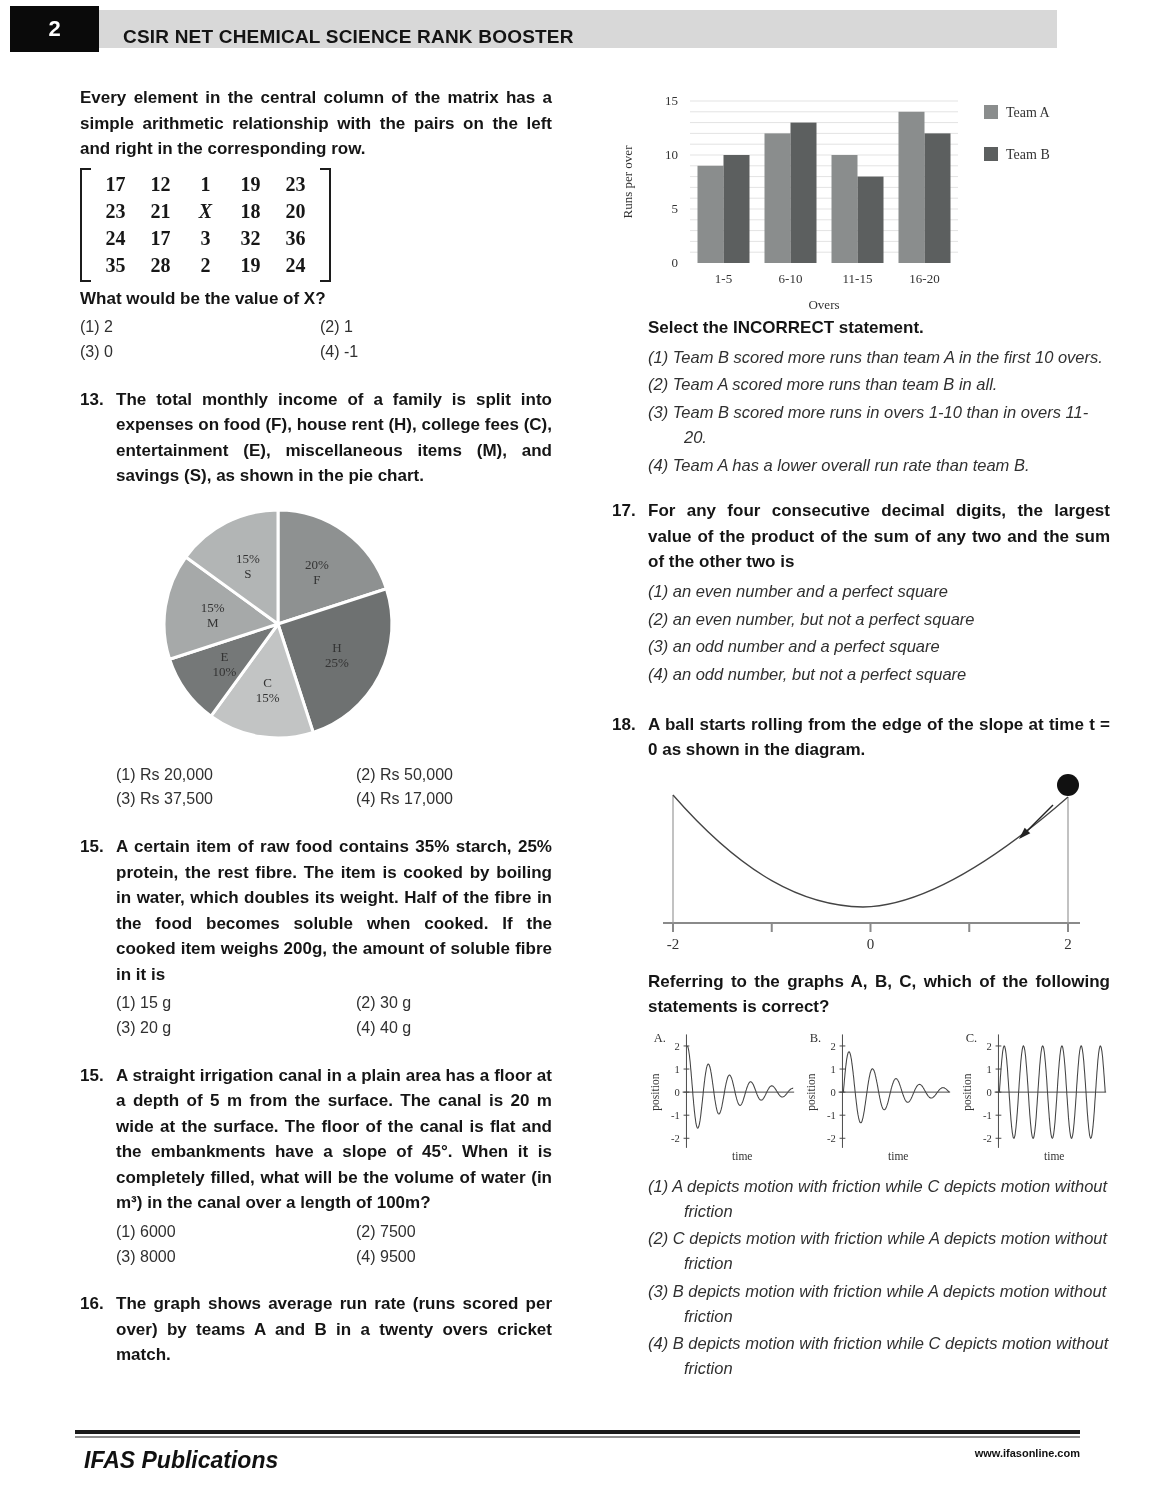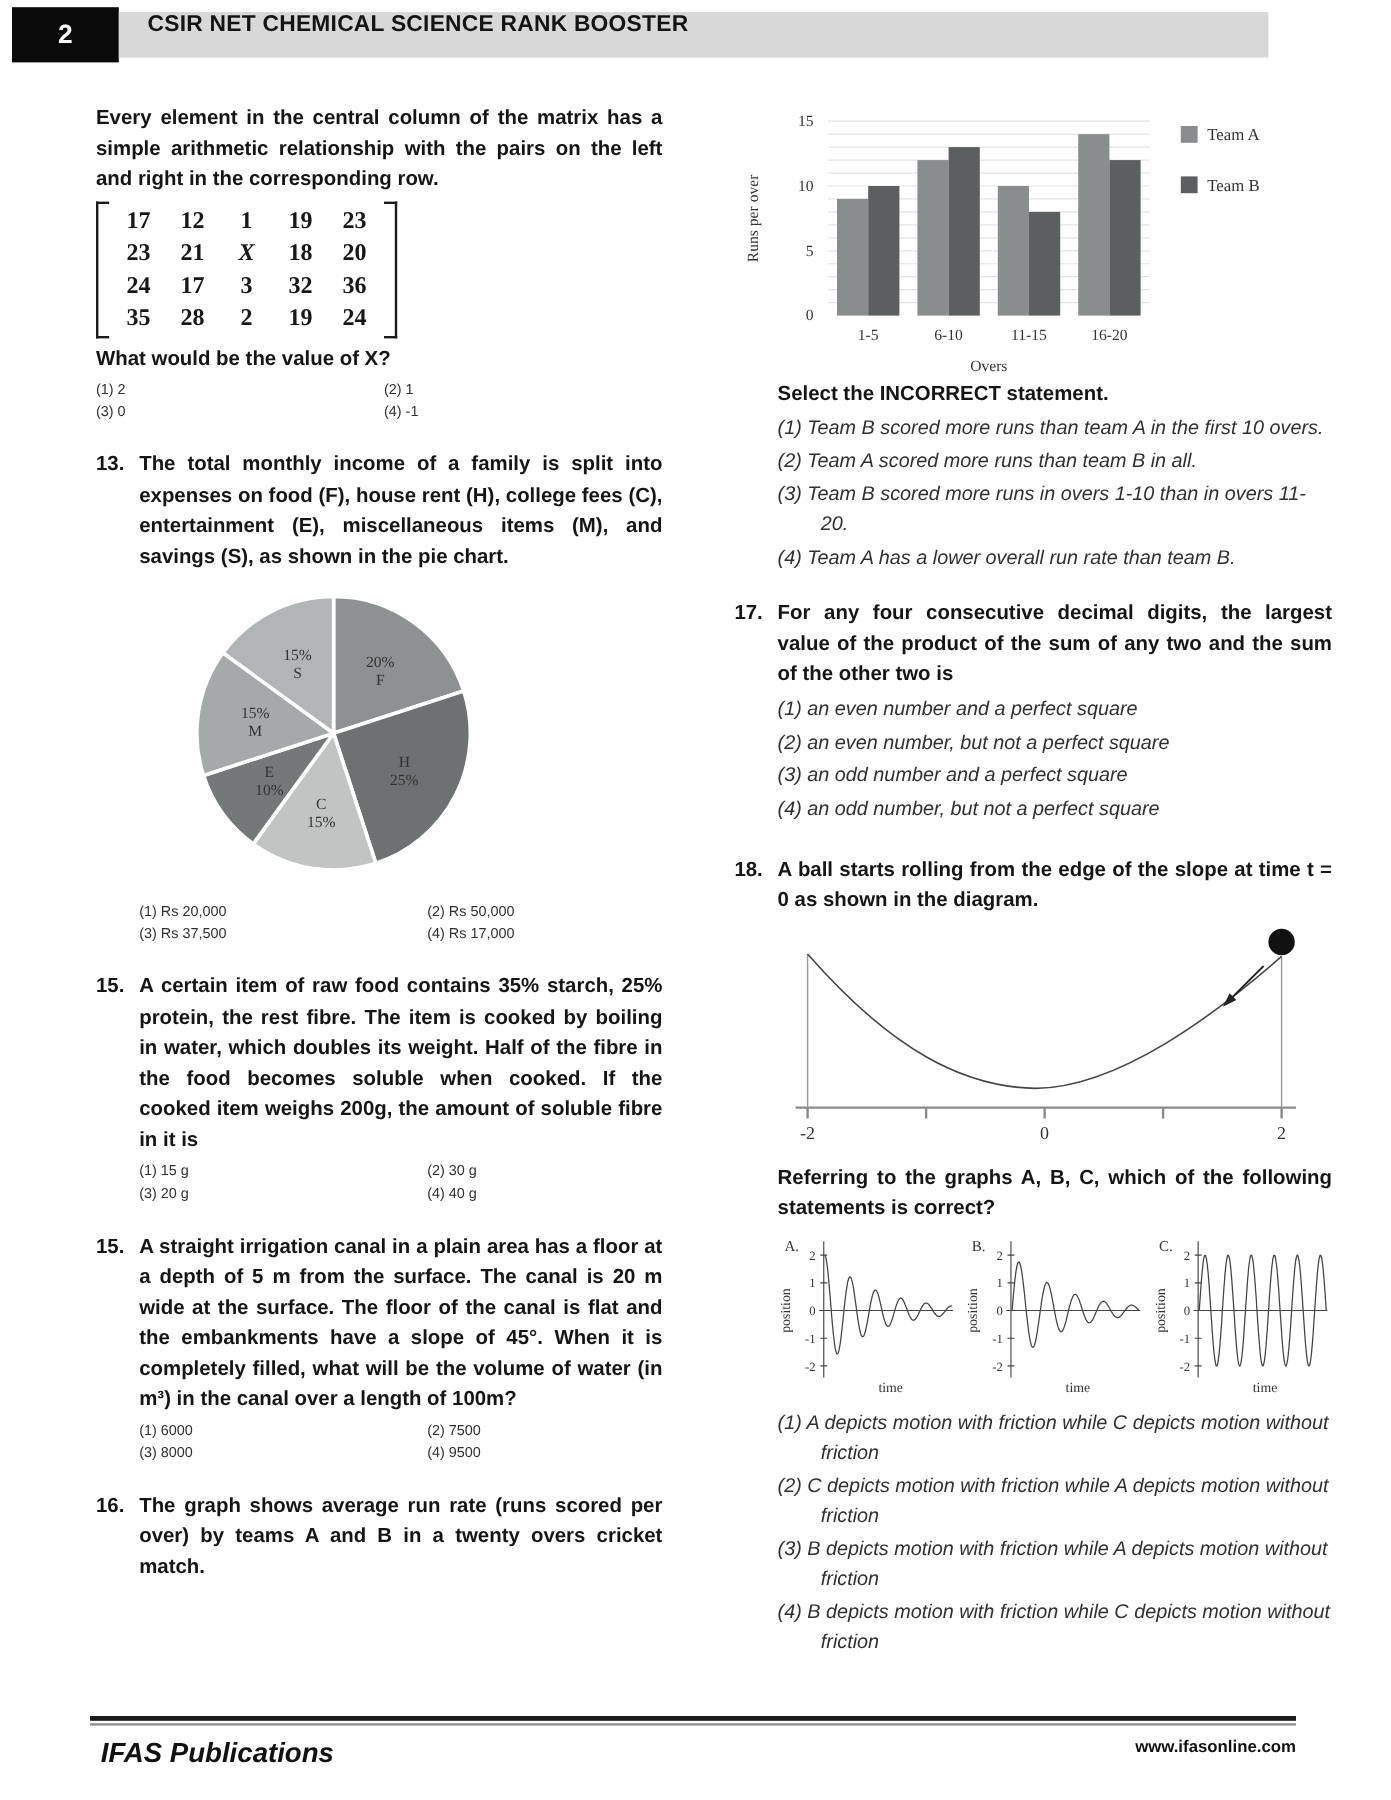--- a/index.html
+++ b/index.html
@@ -2,54 +2,54 @@
 <html><head>
 <meta charset="utf-8">
 <style>
   html,body{margin:0;padding:0;background:#ffffff;}
   .page{position:relative;width:1159px;height:1500px;background:#fff;overflow:hidden;
         font-family:"Liberation Sans","DejaVu Sans",sans-serif;color:#151515;}
   
   .hdr-num{position:absolute;left:10px;top:6px;width:89px;height:46px;background:#0a0a0a;
            color:#fff;font-weight:bold;font-size:22px;display:flex;align-items:center;justify-content:center;}
   .hdr-bar{position:absolute;left:99px;top:10px;width:958px;height:38px;background:#d8d8d8;
-           display:flex;align-items:flex-start;}
+           display:flex;align-items:flex-end;}
   .hdr-title{font-weight:bold;font-size:19px;color:#141414;padding-left:24px;letter-spacing:.2px;}
   
   .col{position:absolute;top:85px;}
   .col-left{left:80px;width:472px;}
   .col-right{left:612px;width:498px;top:75px;}
   
   .q{display:flex;margin-bottom:22px;}
   .qnum{width:36px;flex:none;font-weight:bold;font-size:17px;line-height:1.5;}
   .qbody{flex:1;min-width:0;}
   .qtext{margin:0 0 4px 0;font-weight:bold;font-size:17px;line-height:1.5;text-align:justify;}
   .ptext{margin:6px 0 4px 0;font-weight:bold;font-size:17px;line-height:1.5;text-align:justify;}
-  .opts2{display:grid;grid-template-columns:240px auto;font-size:12px;color:#303030;line-height:1.55;}
+  .opts2{display:grid;grid-template-columns:240px auto;font-size:16px;color:#303030;line-height:1.55;}
   .opts1{font-size:16.5px;color:#303030;line-height:1.5;font-style:italic;}
   .opt-hang{margin:0 0 3px 0;padding-left:36px;text-indent:-36px;}
   
   .matrix{position:relative;display:inline-block;padding:3px 13px;margin:2px 0 4px 0;}
   .matrix::before,.matrix::after{content:"";position:absolute;top:0;bottom:0;width:9px;}
   .matrix::before{left:0;border:2.5px solid #1c1c1c;border-right:none;}
   .matrix::after{right:0;border:2.5px solid #1c1c1c;border-left:none;}
   .mrow{display:grid;grid-template-columns:repeat(5,45px);}
   .mcell{font-family:"Liberation Serif","DejaVu Serif",serif;font-weight:bold;font-size:20px;
          line-height:27px;text-align:center;color:#171717;}
   .mcell.var{font-style:italic;}
   
   .chart{display:block;}
   .chart text{font-family:"Liberation Serif","DejaVu Serif",serif;fill:#333;}
   .pie-wrap{margin:6px 0 10px 2px;}
   .waves-row{display:flex;gap:6px;margin:4px 0 8px 0;}
   
   .rule1{position:absolute;left:75px;top:1430px;width:1005px;height:4px;background:#1a1a1a;}
   .rule2{position:absolute;left:75px;top:1436px;width:1005px;height:2px;background:#8f8f8f;}
   .foot-left{position:absolute;left:84px;top:1447px;font-weight:bold;font-style:italic;font-size:23px;color:#111;}
-  .foot-right{position:absolute;right:79px;top:1447px;font-weight:bold;font-size:14px;color:#111;}
+  .foot-right{position:absolute;right:79px;top:1447px;font-weight:bold;font-size:11px;color:#111;}
 </style>
 </head>
 <body>
 
 <div class="page">
 
   <div class="hdr-num">
     <span>2</span>
   </div>
   <div class="hdr-bar">

